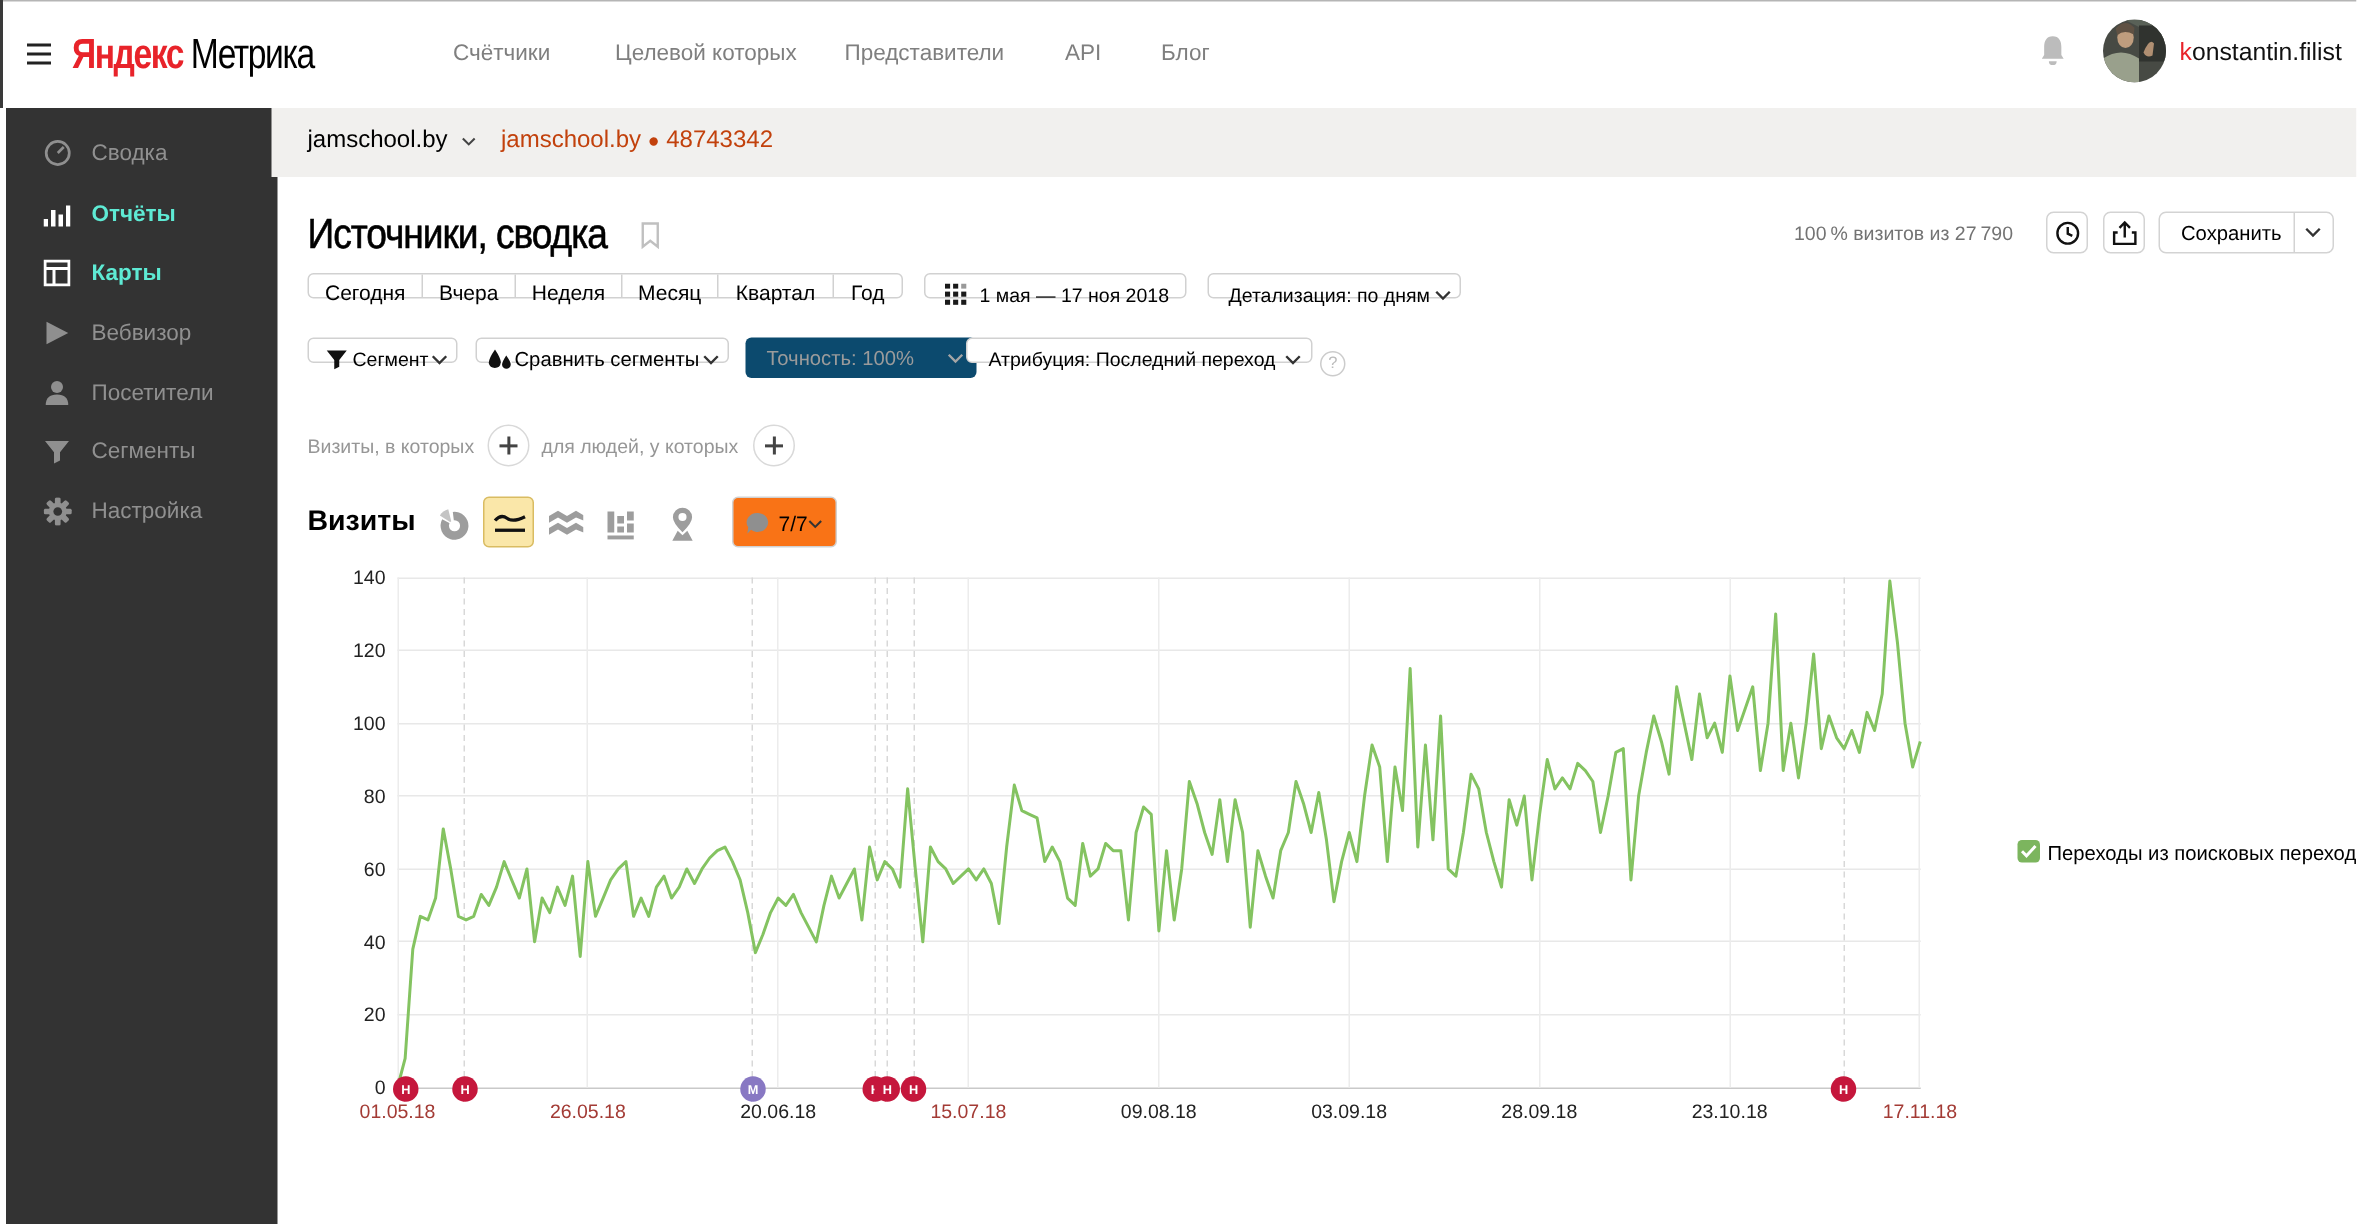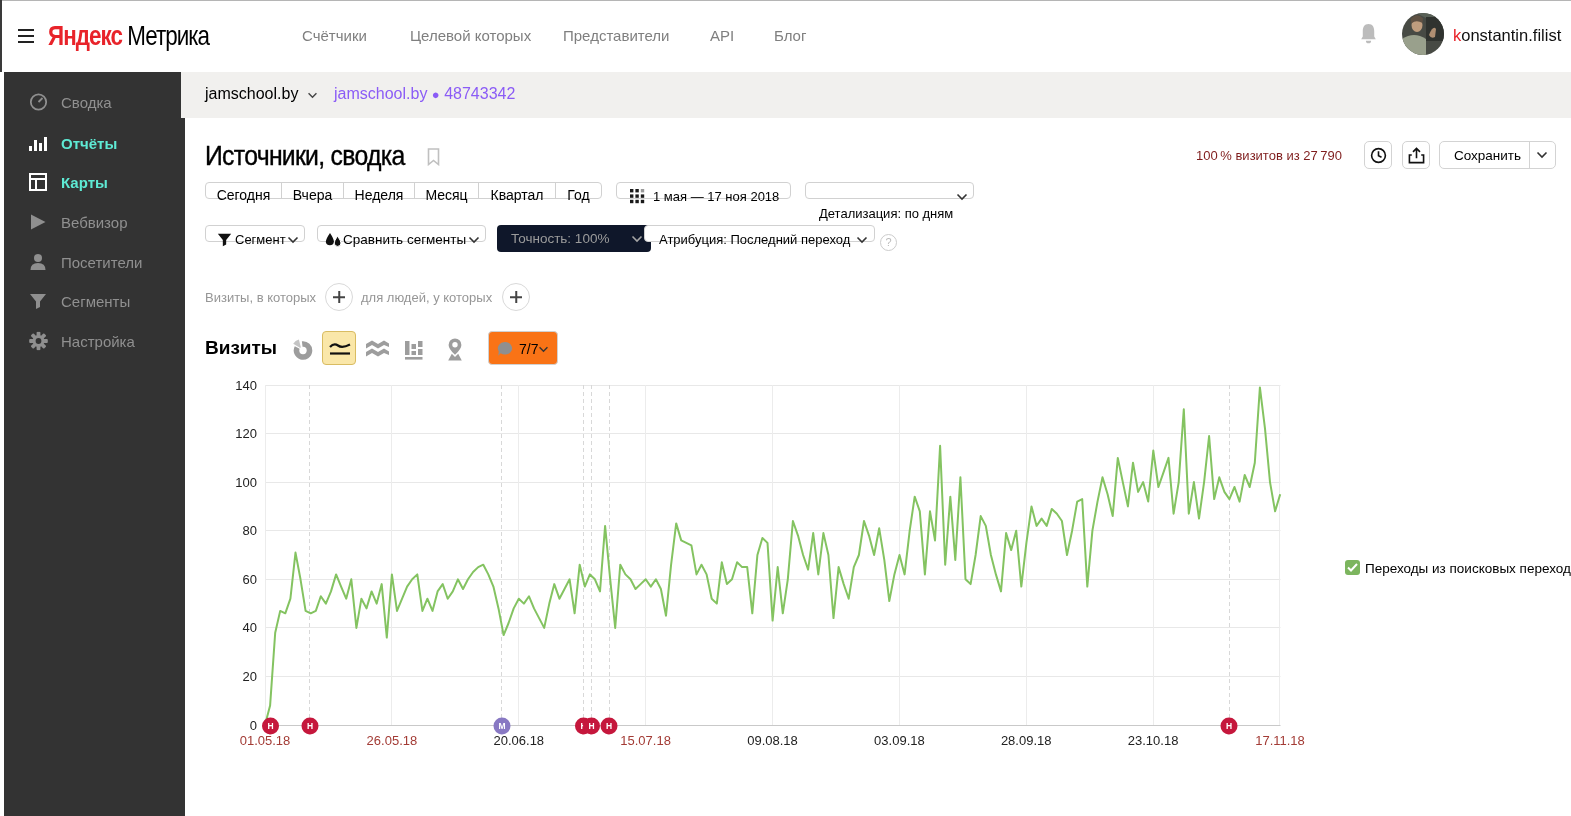--- a/index.html
+++ b/index.html
@@ -18,45 +18,45 @@
 #uname i{color:#e8232a;font-style:normal}
 
 #sidebar{left:4px;top:72px;width:181px;height:744px;background:#333}
 .mi{left:0;width:181px;height:40px;color:#909090;font-size:15px}
 .mi .lbl{position:absolute;left:57px;top:50%;transform:translateY(-50%)}
 .mi.on{color:#5eead4;font-weight:700}
 .mi svg{position:absolute;left:25px;top:50%;transform:translateY(-50%)}
 
 #subbar{left:181px;top:72px;width:1390px;height:46px;background:#f1f0ee}
 #subbar .c1{position:absolute;left:24px;top:13px;font-size:16px;color:#000}
-#subbar .c2{position:absolute;left:153px;top:13px;font-size:16px;color:#8b5cf6}
+#subbar .c2{position:absolute;left:153px;top:13px;font-size:16px;color:#c2410c}
 
 #title{left:205px;top:140px;font-size:28px;-webkit-text-stroke:0.4px #000;color:#000;font-weight:400;letter-spacing:-0.8px;transform:scaleX(0.885);transform-origin:left center;white-space:nowrap}
 #bkmark{left:427px;top:148px}
-#visinfo{left:1000px;top:148px;width:342px;text-align:right;font-size:13px;color:#7f1d1d}
+#visinfo{left:1000px;top:148px;width:342px;text-align:right;font-size:13px;color:#737373}
 .sqbtn{width:28px;height:28px;border:1px solid #d3d3d3;border-radius:5px;background:#fff}
 #btnclock{left:1364px;top:141px}
 #btnshare{left:1402px;top:141px}
 #btnsave{left:1439px;top:141px;width:117px;height:28px;border:1px solid #d3d3d3;border-radius:5px;background:#fff;font-size:15px}
 #btnsave .txt{position:absolute;left:14px;top:6px;font-size:13.5px}
 #btnsave .sep{position:absolute;left:89px;top:0;width:1px;height:26px;background:#d3d3d3}
 #btnsave svg{position:absolute;left:96px;top:9px}
 
 .btn{position:absolute;height:17px;white-space:nowrap;border:1px solid #d1d1d1;border-radius:4px;background:#fff;font-size:14px;color:#000}
 #grp{left:205px;top:182px;width:397px;display:flex}
 #grp div{border-right:1px solid #d1d1d1;text-align:center;line-height:25px}
 #grp div:last-child{border-right:none}
 #daterange{left:616px;top:182px;width:175px}
 #daterange .txt{position:absolute;left:36px;top:6px;font-size:13px}
 #detail{left:805px;top:182px;width:169px}
-#detail .txt{position:absolute;left:13px;top:23px;font-size:13px}
+#detail .txt{position:absolute;left:13px;top:6px;font-size:13px}
 
 #segment{left:205px;top:225px;width:100px}
 #compare{left:317px;top:225px;width:169px}
-#precision{left:497px;top:225px;width:154px;border:none;background:#0f172a;color:#9b9b9b;height:27px}
+#precision{left:497px;top:225px;width:154px;border:none;background:#0c4a6e;color:#9b9b9b;height:27px}
 #attrib{left:644px;top:225px;width:231px}
 .r2t{position:absolute;top:6px;font-size:14px}
 #qmark{left:880px;top:234px;width:17px;height:17px;border:1.5px solid #ccc;border-radius:50%;color:#bbb;font-size:11px;text-align:center;line-height:14px}
 
 #f1{left:205px;top:290px;font-size:13px;color:#969696}
 #f2{left:361px;top:290px;font-size:13px;color:#969696}
 .plus{width:28px;height:28px;border:1px solid #d9d9d9;border-radius:50%;background:#fff}
 #p1{left:325px;top:283px}
 #p2{left:502px;top:283px}
 .plus:before{content:"";position:absolute;left:50%;top:50%;width:12px;height:1.5px;background:#444;transform:translate(-50%,-50%)}

